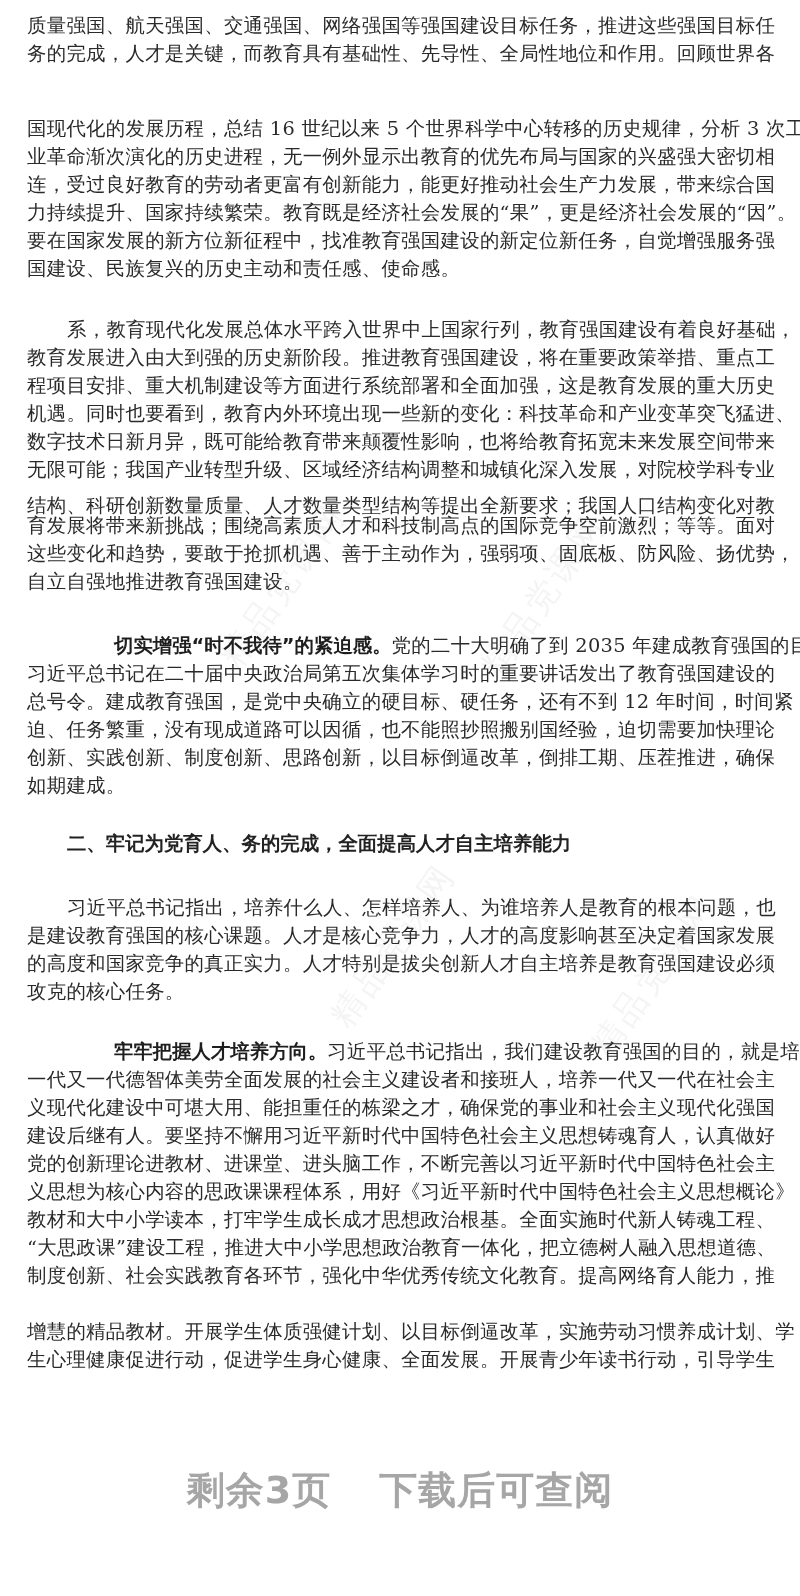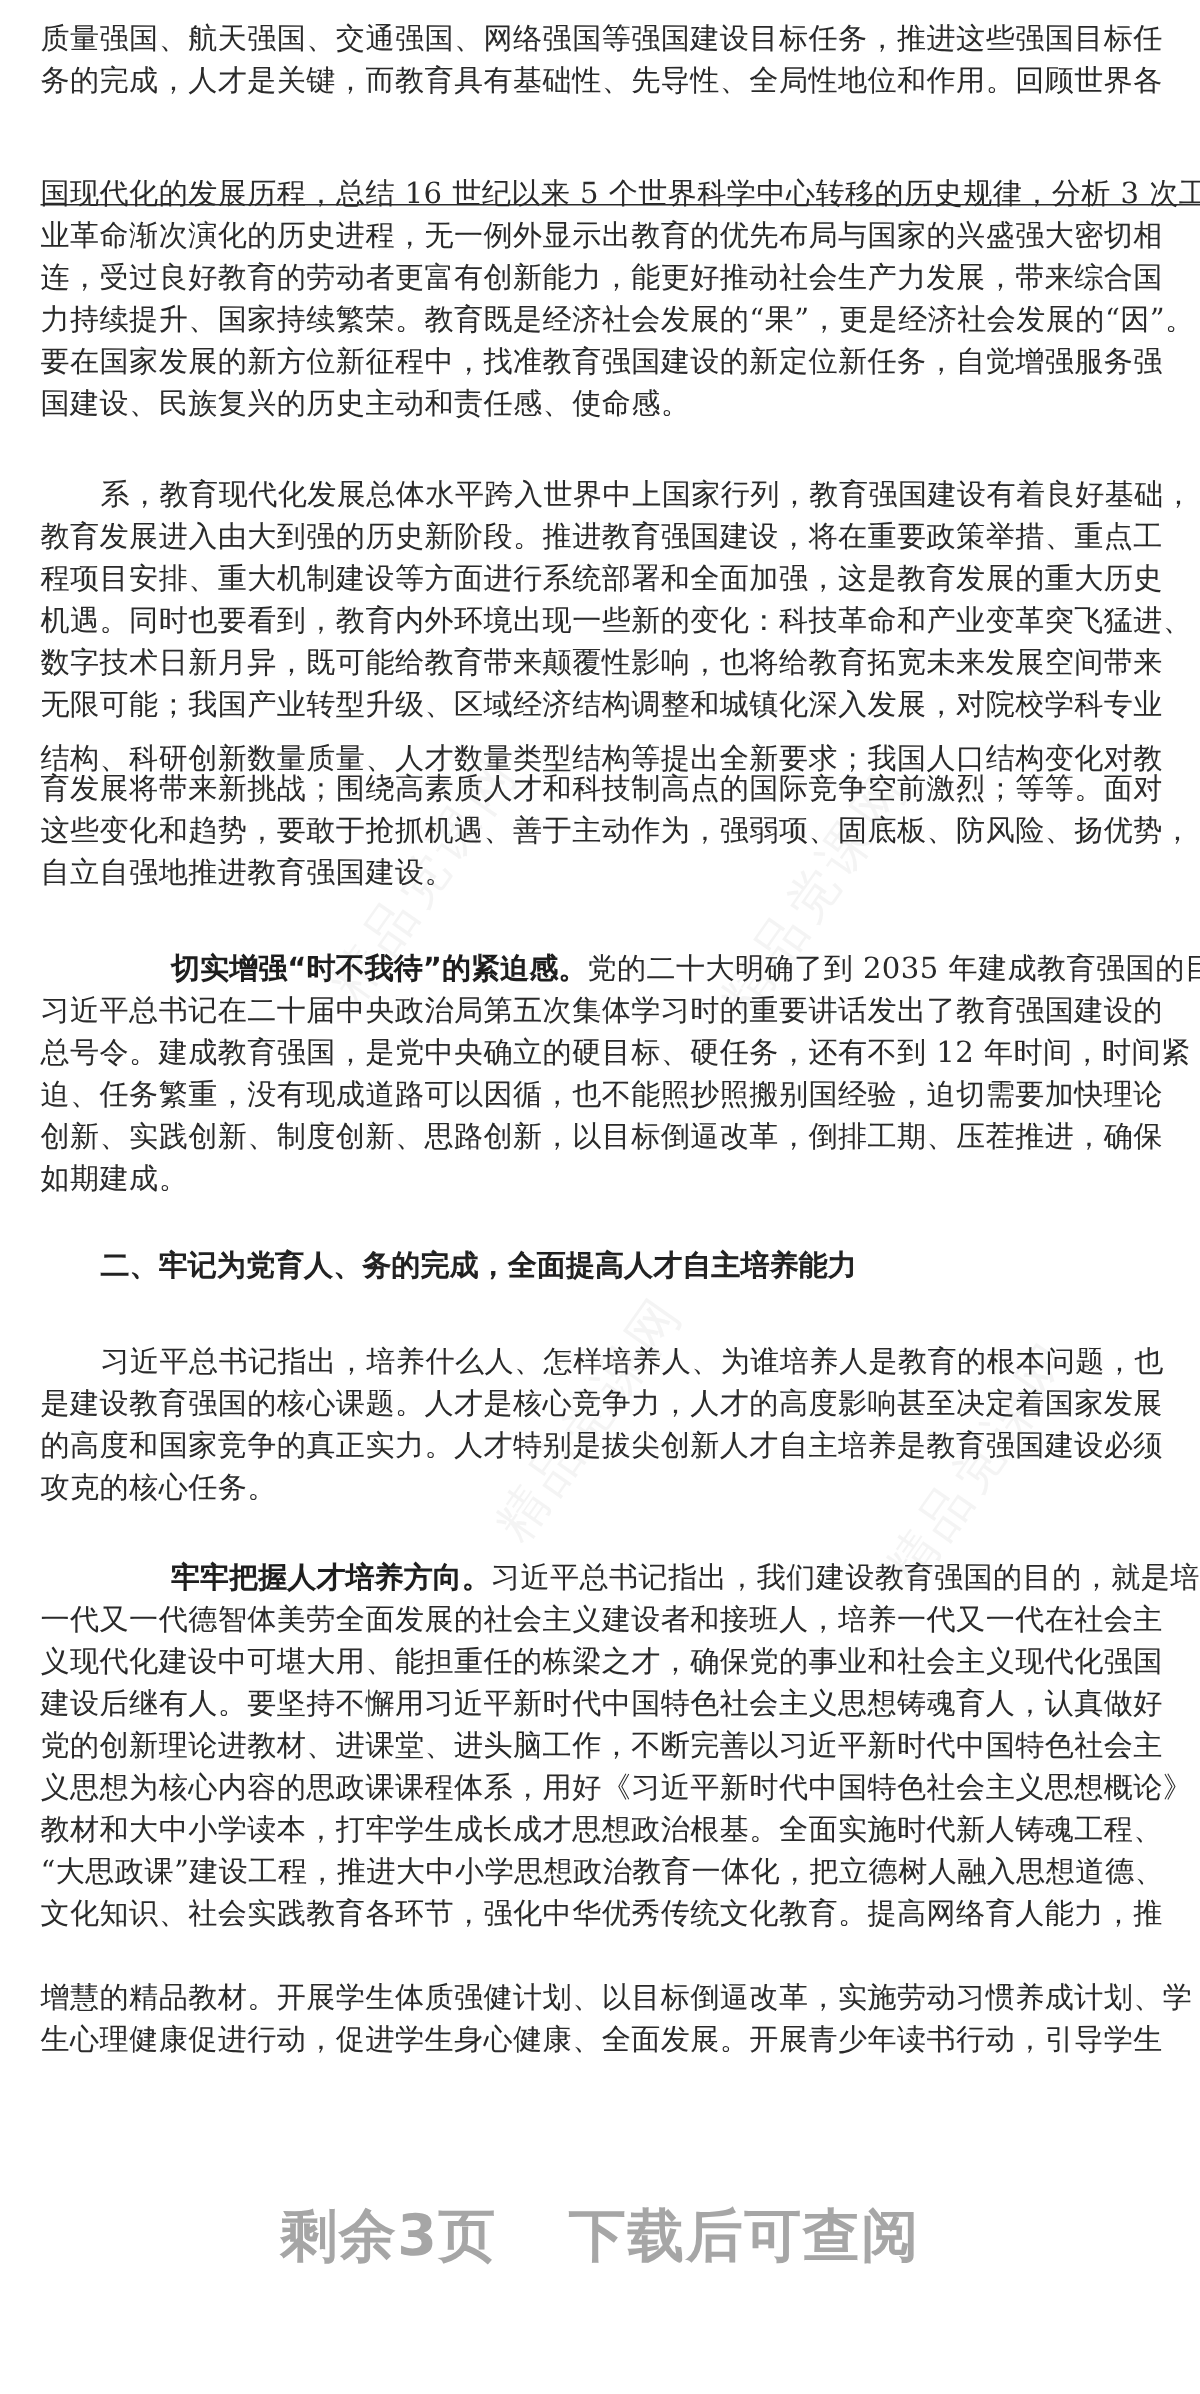--- a/index.html
+++ b/index.html
@@ -29,21 +29,21 @@
 <div class="page">
 
   <div class="watermark" style="left:210px; top:650px;">精品党课网</div>
   <div class="watermark" style="left:470px; top:660px;">精品党课网</div>
   <div class="watermark" style="left:320px; top:1010px;">精品党课网</div>
   <div class="watermark" style="left:580px; top:1040px;">精品党课网</div>
 
   <div class="line" style="top:12px;">质量强国、航天强国、交通强国、网络强国等强国建设目标任务，推进这些强国目标任</div>
   <div class="line last" style="top:40px;">务的完成，人才是关键，而教育具有基础性、先导性、全局性地位和作用。回顾世界各</div>
 
-  <div class="line" style="top:115px;text-decoration:underline;">国现代化的发展历程，总结 16 世纪以来 5 个世界科学中心转移的历史规律，分析 3 次工</div>
+  <div class="line" style="top:115px;">国现代化的发展历程，总结 16 世纪以来 5 个世界科学中心转移的历史规律，分析 3 次工</div>
   <div class="line" style="top:143px;">业革命渐次演化的历史进程，无一例外显示出教育的优先布局与国家的兴盛强大密切相</div>
   <div class="line" style="top:171px;">连，受过良好教育的劳动者更富有创新能力，能更好推动社会生产力发展，带来综合国</div>
   <div class="line" style="top:199px;">力持续提升、国家持续繁荣。教育既是经济社会发展的“果”，更是经济社会发展的“因”。</div>
   <div class="line" style="top:227px;">要在国家发展的新方位新征程中，找准教育强国建设的新定位新任务，自觉增强服务强</div>
   <div class="line last" style="top:255px;">国建设、民族复兴的历史主动和责任感、使命感。</div>
 
   <div class="line indent" style="top:316px;">系，教育现代化发展总体水平跨入世界中上国家行列，教育强国建设有着良好基础，</div>
   <div class="line" style="top:344px;">教育发展进入由大到强的历史新阶段。推进教育强国建设，将在重要政策举措、重点工</div>
   <div class="line" style="top:372px;">程项目安排、重大机制建设等方面进行系统部署和全面加强，这是教育发展的重大历史</div>
   <div class="line" style="top:400px;">机遇。同时也要看到，教育内外环境出现一些新的变化：科技革命和产业变革突飞猛进、</div>
@@ -73,21 +73,21 @@
   <div class="line indent" style="top:1038px;">
     <span class="bold">牢牢把握人才培养方向。</span><span>习近平总书记指出，我们建设教育强国的目的，就是培养</span>
   </div>
   <div class="line" style="top:1066px;">一代又一代德智体美劳全面发展的社会主义建设者和接班人，培养一代又一代在社会主</div>
   <div class="line" style="top:1094px;">义现代化建设中可堪大用、能担重任的栋梁之才，确保党的事业和社会主义现代化强国</div>
   <div class="line" style="top:1122px;">建设后继有人。要坚持不懈用习近平新时代中国特色社会主义思想铸魂育人，认真做好</div>
   <div class="line" style="top:1178px;">义思想为核心内容的思政课课程体系，用好《习近平新时代中国特色社会主义思想概论》</div>
   <div class="line" style="top:1150px;">党的创新理论进教材、进课堂、进头脑工作，不断完善以习近平新时代中国特色社会主</div>
   <div class="line" style="top:1206px;">教材和大中小学读本，打牢学生成长成才思想政治根基。全面实施时代新人铸魂工程、</div>
   <div class="line" style="top:1234px;">“大思政课”建设工程，推进大中小学思想政治教育一体化，把立德树人融入思想道德、</div>
-  <div class="line" style="top:1262px;">文化知识、社会实践教育各环节，强化中华优秀传统文化教育。提高网络育人能力，推</div>
+  <div class="line" style="top:1262px;">制度创新、社会实践教育各环节，强化中华优秀传统文化教育。提高网络育人能力，推</div>
   <div class="line" style="top:1318px;">增慧的精品教材。开展学生体质强健计划、以目标倒逼改革，实施劳动习惯养成计划、学</div>
   <div class="line" style="top:1346px;">生心理健康促进行动，促进学生身心健康、全面发展。开展青少年读书行动，引导学生</div>
 
   <div class="more-banner">
     <span>剩余3页</span><span class="gap"></span><span>下载后可查阅</span>
   </div>
 
 </div>
 
 </body></html>

